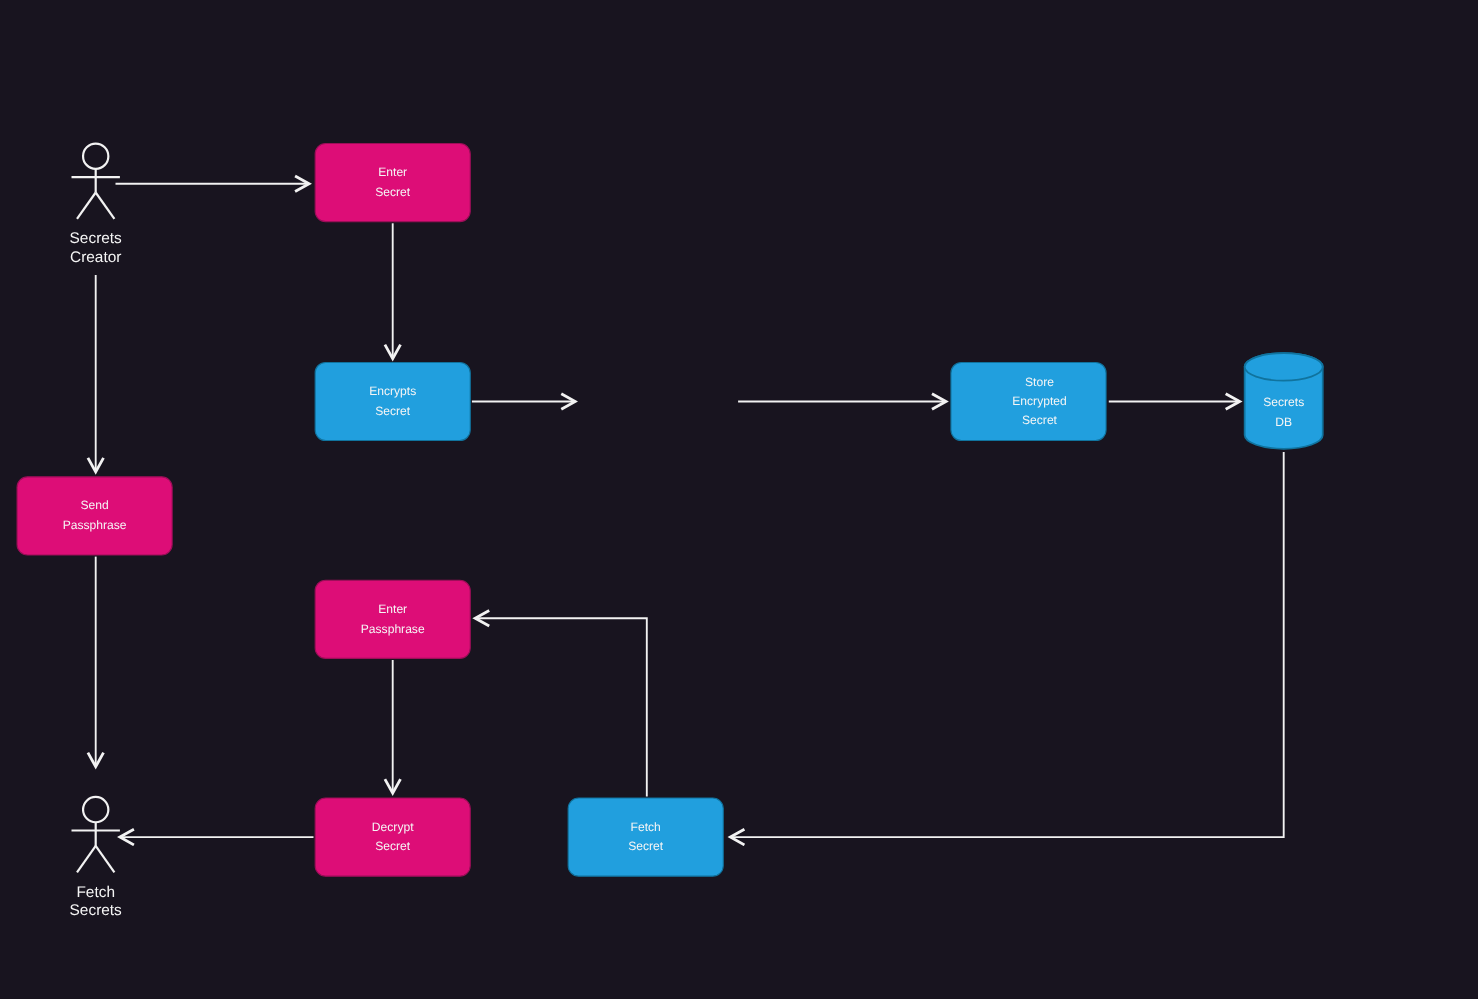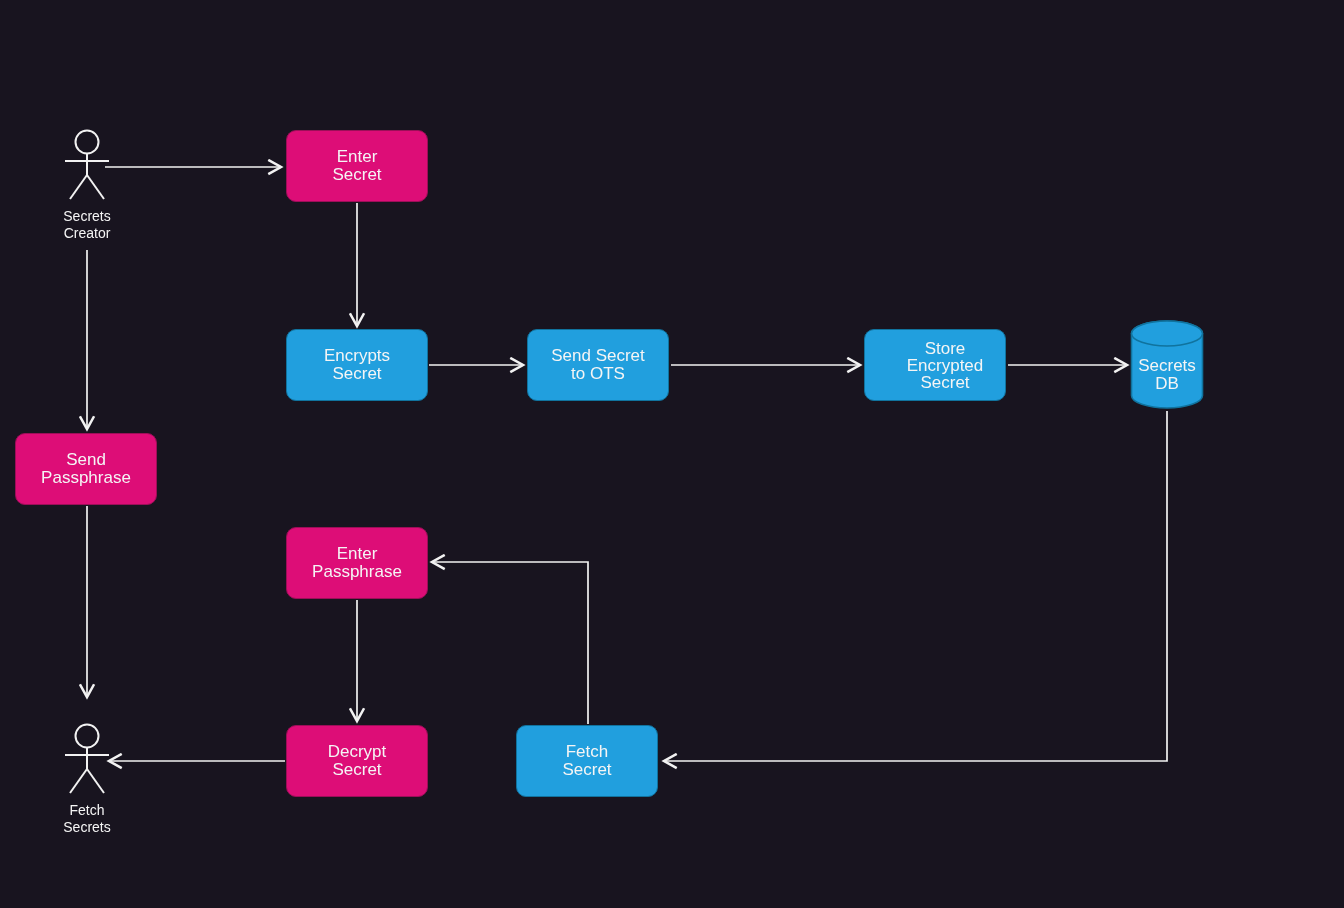--- a/index.html
+++ b/index.html
@@ -40,21 +40,21 @@
     width:142px;height:72px;
     border-radius:10px;
     box-sizing:border-box;
     display:flex;align-items:center;justify-content:center;
     text-align:center;
   }
   .node.pink{background:var(--pink);border:1.6px solid var(--pink-border);}
   .node.blue{background:var(--blue);border:1.6px solid var(--blue-border);}
   .node-label{
     color:var(--text);
-    font-size:17px;
+    font-size:11px;
     line-height:18px;
     white-space:pre-line;
   }
   .cyl-node{
     position:absolute;
     width:74px;height:92px;
   }
   .cyl-node svg{position:absolute;left:0;top:0;}
   .cyl-label{
     position:absolute;left:0;right:0;top:38px;
@@ -129,24 +129,20 @@
   <div class="node pink" style="left:286px;top:130px;">
     <span class="node-label">Enter
 Secret</span>
   </div>
 
   <div class="node blue" style="left:286px;top:329px;">
     <span class="node-label">Encrypts
 Secret</span>
   </div>
 
-  <div class="node blue" style="left:527px;top:329px;">
-    <span class="node-label">Send Secret
-to OTS</span>
-  </div>
 
   <div class="node blue" style="left:864px;top:329px;padding-left:20px;">
     <span class="node-label" style="line-height:17px;">Store
 Encrypted
 Secret</span>
   </div>
 
   <div class="cyl-node" style="left:1130px;top:319px;">
     <svg width="74" height="92" viewBox="0 0 74 92">
       <path d="M1.5,14.5 a35.5,12.5 0 0 1 71,0 v62 a35.5,12.5 0 0 1 -71,0 z" fill="#219fde" stroke="#10739e" stroke-width="1.6"></path>

